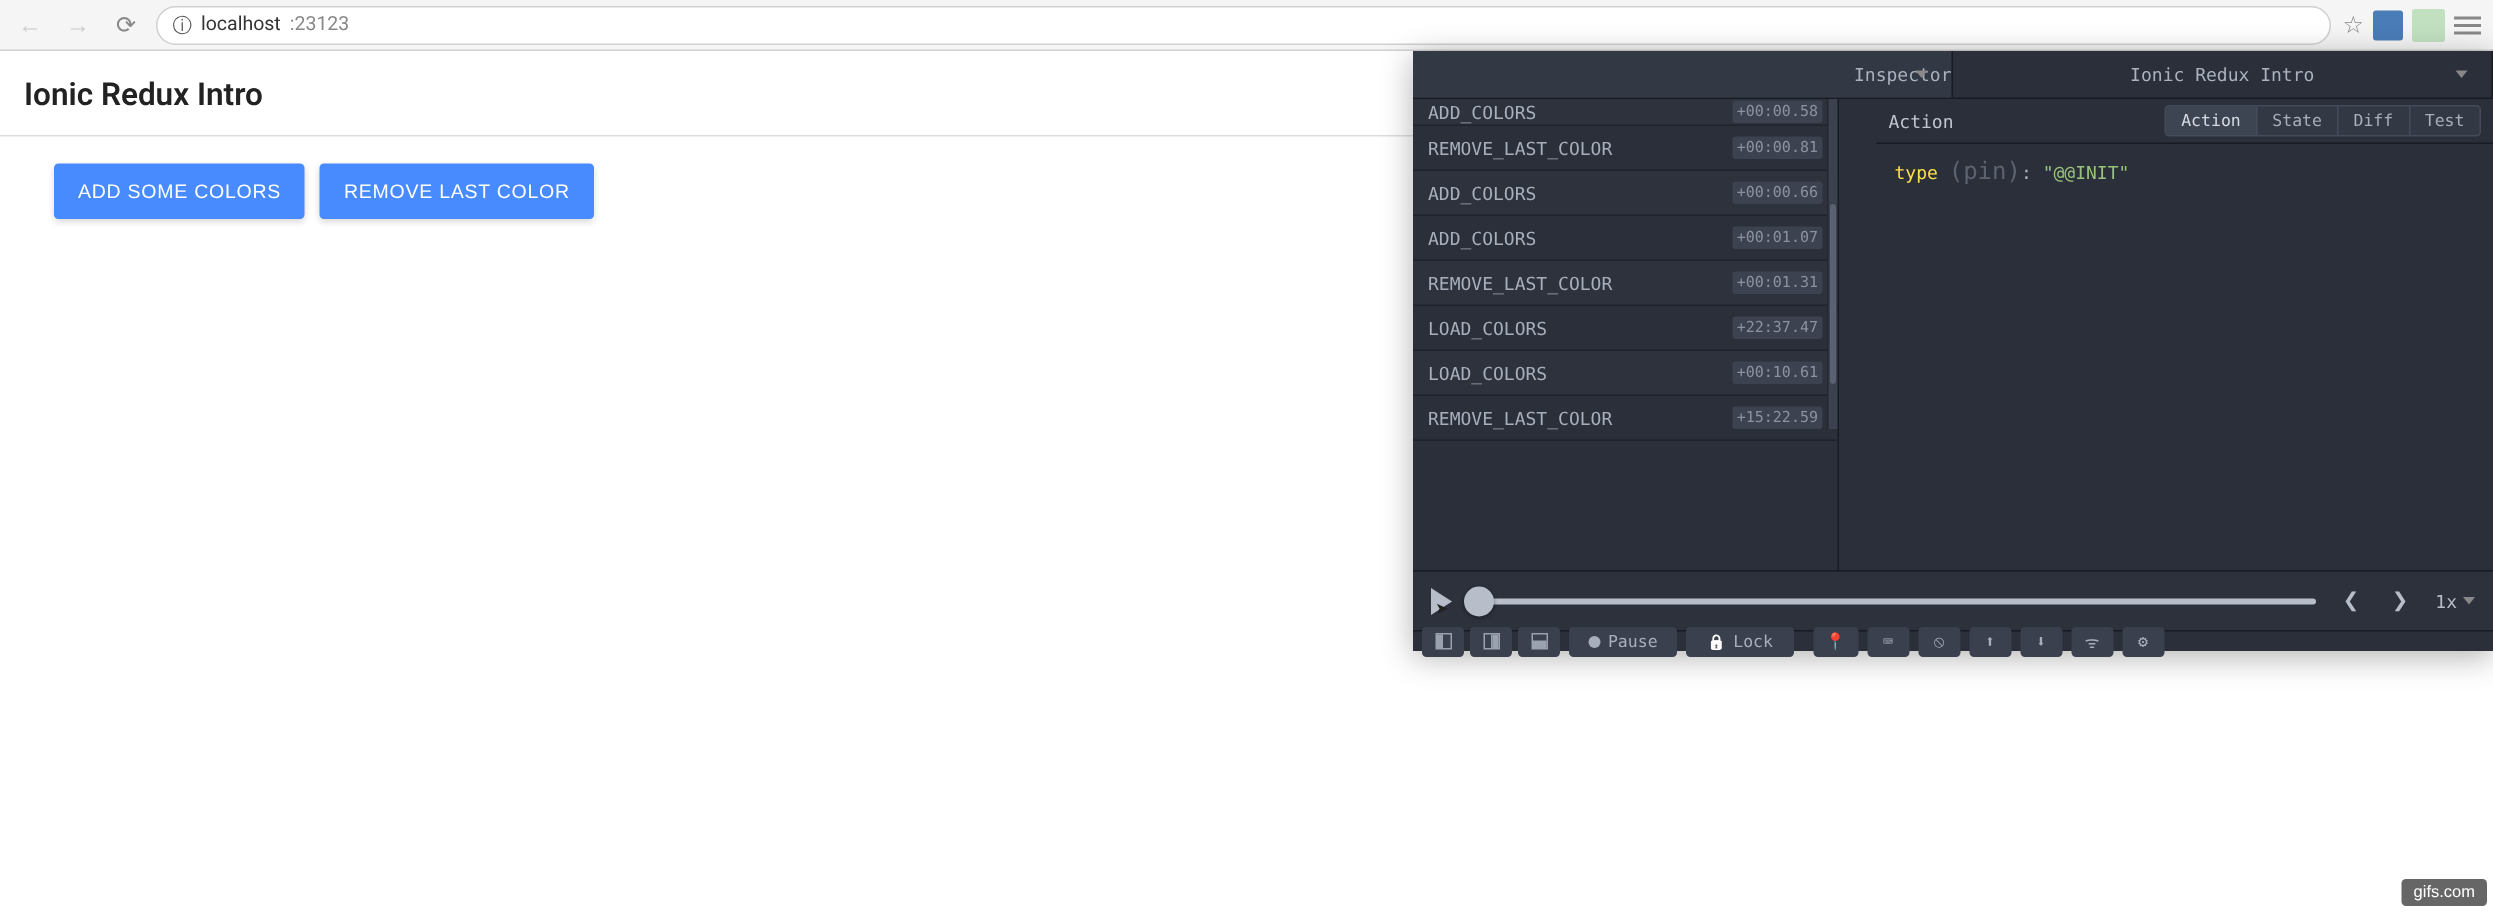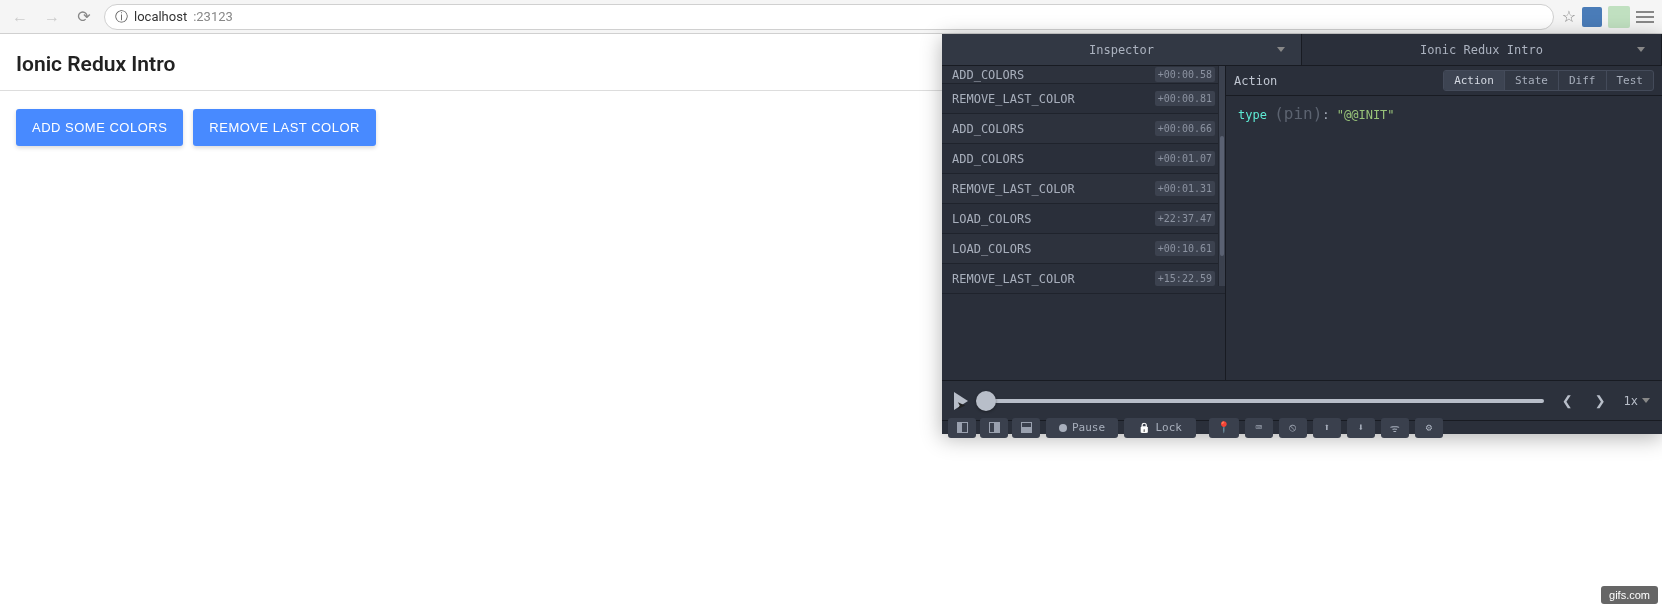--- a/index.html
+++ b/index.html
@@ -16,61 +16,61 @@
   .star-icon { color: #888; font-size: 16px; }
   .ext-icon { width: 20px; height: 20px; background: #4a7cb8; border-radius: 2px; }
   .avatar-icon { width: 22px; height: 22px; background: #c0e0c0; border-radius: 2px; }
   .chrome-menu { width: 18px; display: flex; flex-direction: column; gap: 3px; padding: 3px 0; }
   .chrome-menu span { height: 2px; background: #888; }
 
   
   .page { height: 574px; background: #fff; position: relative; }
   .page-header { padding: 18px 16px 14px; border-bottom: 1px solid #ddd; }
   .page-title { font-size: 21px; font-weight: 600; color: #222; }
-  .page-content { padding: 18px 16px; }
+  .page-content { padding: 18px 0; margin-left: 36px; }
   .btn-primary { display: inline-block; background: #488aff; color: #fff; font-size: 13px; font-weight: 500; letter-spacing: 0.5px; padding: 11px 16px; border: none; border-radius: 3px; cursor: pointer; margin-right: 6px; box-shadow: 0 2px 4px rgba(0,0,0,0.15); }
 
   
   .devtools { position: absolute; top: 0; right: 0; width: 720px; height: 400px; background: #2a2f3a; color: #abb2bf; font-family: Menlo, Consolas, monospace; font-size: 12px; display: flex; flex-direction: column; box-shadow: 0 4px 20px rgba(0,0,0,0.3); }
   .devtools-tabs { height: 32px; display: flex; border-bottom: 1px solid #181b22; }
   .devtools-tab { flex: 1; display: flex; align-items: center; justify-content: center; gap: 6px; border-right: 1px solid #181b22; cursor: pointer; position: relative; }
-  .devtools-tab.active { background: #323844; }
+  .devtools-tab.active { background: #323844; justify-content: flex-end; }
   .devtools-tab::after { content: ""; width: 0; height: 0; border-left: 4px solid transparent; border-right: 4px solid transparent; border-top: 5px solid #888; position: absolute; right: 16px; }
   .devtools-body { flex: 1; display: flex; min-height: 0; }
   
   
   .actions-pane { width: 284px; display: flex; flex-direction: column; border-right: 1px solid #181b22; }
   .filter-row { height: 26px; display: flex; align-items: center; background: #30353f; border-bottom: 1px solid #181b22; }
   .filter-input { flex: 1; background: transparent; border: none; color: #abb2bf; padding: 0 10px; font-family: inherit; font-size: 12px; outline: none; }
   .filter-input::placeholder { color: #6a7080; }
   .commit-btn { background: #3a404d; border: 1px solid #555c6b; color: #c5cbd6; font-size: 11px; padding: 2px 8px; margin-right: 4px; border-radius: 3px; cursor: pointer; font-family: inherit; }
   .actions-list { flex: 1; overflow: hidden; position: relative; }
   .action-row { height: 30px; display: flex; align-items: center; justify-content: space-between; padding: 0 10px; border-bottom: 1px solid #1f232c; cursor: pointer; }
   .action-row:nth-child(odd) { background: #2d323d; }
   .action-row:nth-child(even) { background: #2a2f3a; }
   .action-row.cut { height: 18px; overflow: hidden; }
   .action-name { color: #a8afbc; font-size: 12px; }
   .action-time { background: #3c424f; color: #8b92a0; font-size: 10px; padding: 2px 3px; border-radius: 2px; }
   .actions-scrollbar { position: absolute; right: 0; top: 0; width: 7px; height: 220px; background: #3b414e; border-left: 1px solid #232730; }
   .actions-scrollbar-thumb { position: absolute; left: 1px; right: 1px; top: 70px; height: 120px; background: #5a6172; border-radius: 3px; }
 
   
-  .inspector-pane { flex: 1; display: flex; flex-direction: column; }
+  .inspector-pane { flex: 1; display: flex; flex-direction: column; padding-left: 25px; }
   .inspector-head { height: 30px; display: flex; align-items: center; padding: 0 8px; border-bottom: 1px solid #181b22; gap: 8px; }
   .inspector-title { flex: 1; color: #c0c6d1; }
   .view-btns { display: flex; background: #323844; border-radius: 3px; border: 1px solid #444b5a; overflow: hidden; }
   .view-btn { padding: 3px 10px; font-size: 11px; color: #a8afbc; border-right: 1px solid #444b5a; cursor: pointer; }
   .view-btn:last-child { border-right: none; }
   .view-btn.active { background: #3d4452; color: #d5dae3; }
   .format-tabs { height: 30px; display: flex; border-bottom: 1px solid #181b22; }
   .format-tab { padding: 0 20px; display: flex; align-items: center; font-size: 12px; color: #8b92a0; cursor: pointer; }
   .format-tab.active { background: #323844; color: #c5cbd6; }
   .tree-content { flex: 1; padding: 8px 12px; }
   .tree-line { font-size: 12px; }
-  .key { color: #5eead4; }
+  .key { color: #fde047; }
   .pin { color: #5c6370; font-size: 16px; }
   .str { color: #98c379; }
 
   
   .player-row { height: 40px; display: flex; align-items: center; padding: 0 12px; gap: 14px; border-top: 1px solid #181b22; background: #2c313c; }
   .play-btn { width: 0; height: 0; border-top: 9px solid transparent; border-bottom: 9px solid transparent; border-left: 14px solid #b8bec9; cursor: pointer; }
   .cursor-img { position: absolute; left: 3px; top: 5px; font-size: 15px; color: #222; pointer-events: none; }
   .play-wrap { position: relative; width: 18px; height: 18px; }
   .slider-track { flex: 1; height: 4px; background: #b8bec9; border-radius: 2px; position: relative; }
   .slider-thumb { position: absolute; left: 0; top: 50%; width: 20px; height: 20px; background: #b8bec9; border-radius: 50%; transform: translate(-50%, -50%); box-shadow: 0 1px 3px rgba(0,0,0,0.4); }

